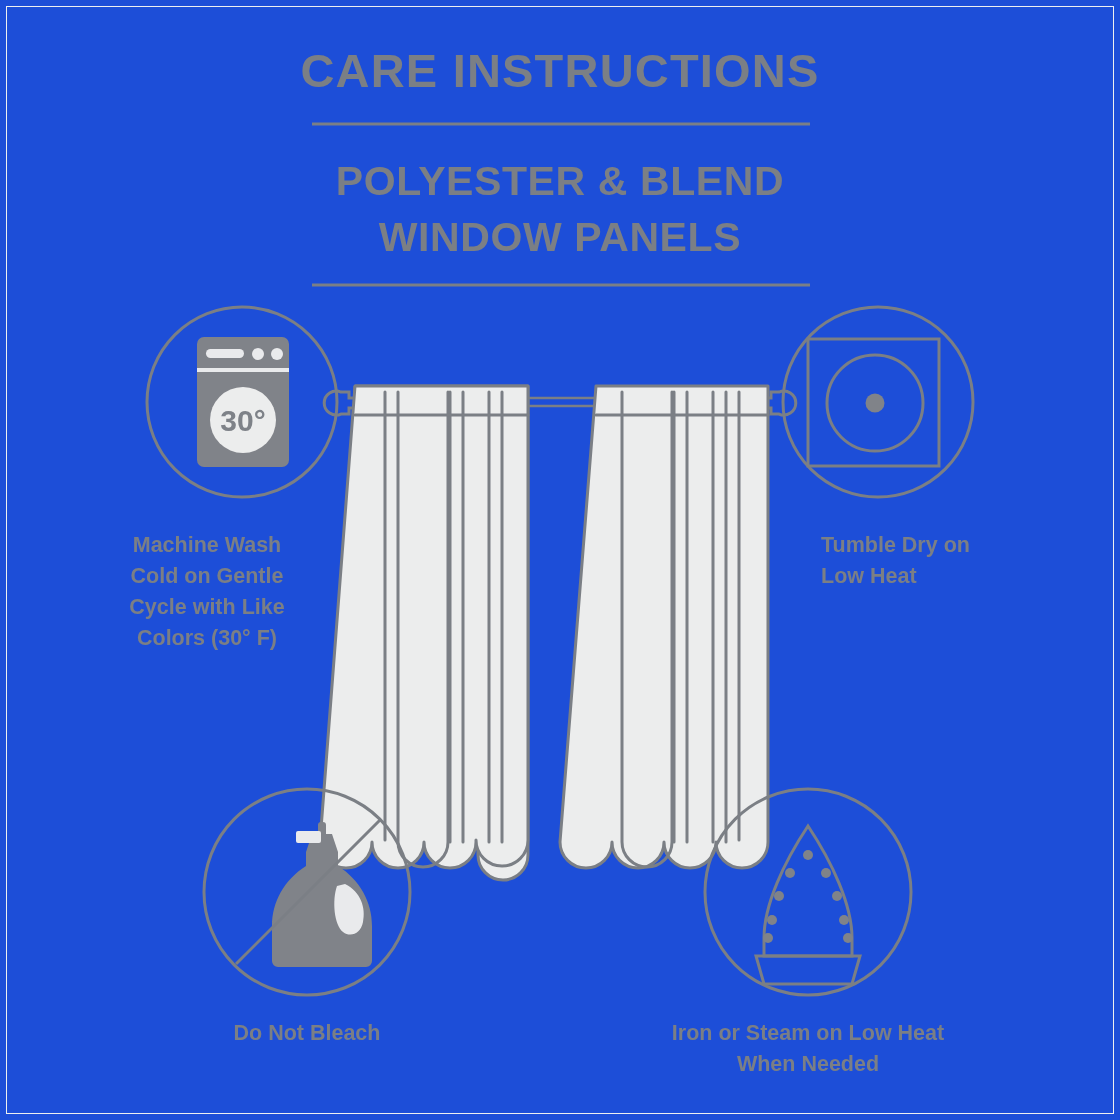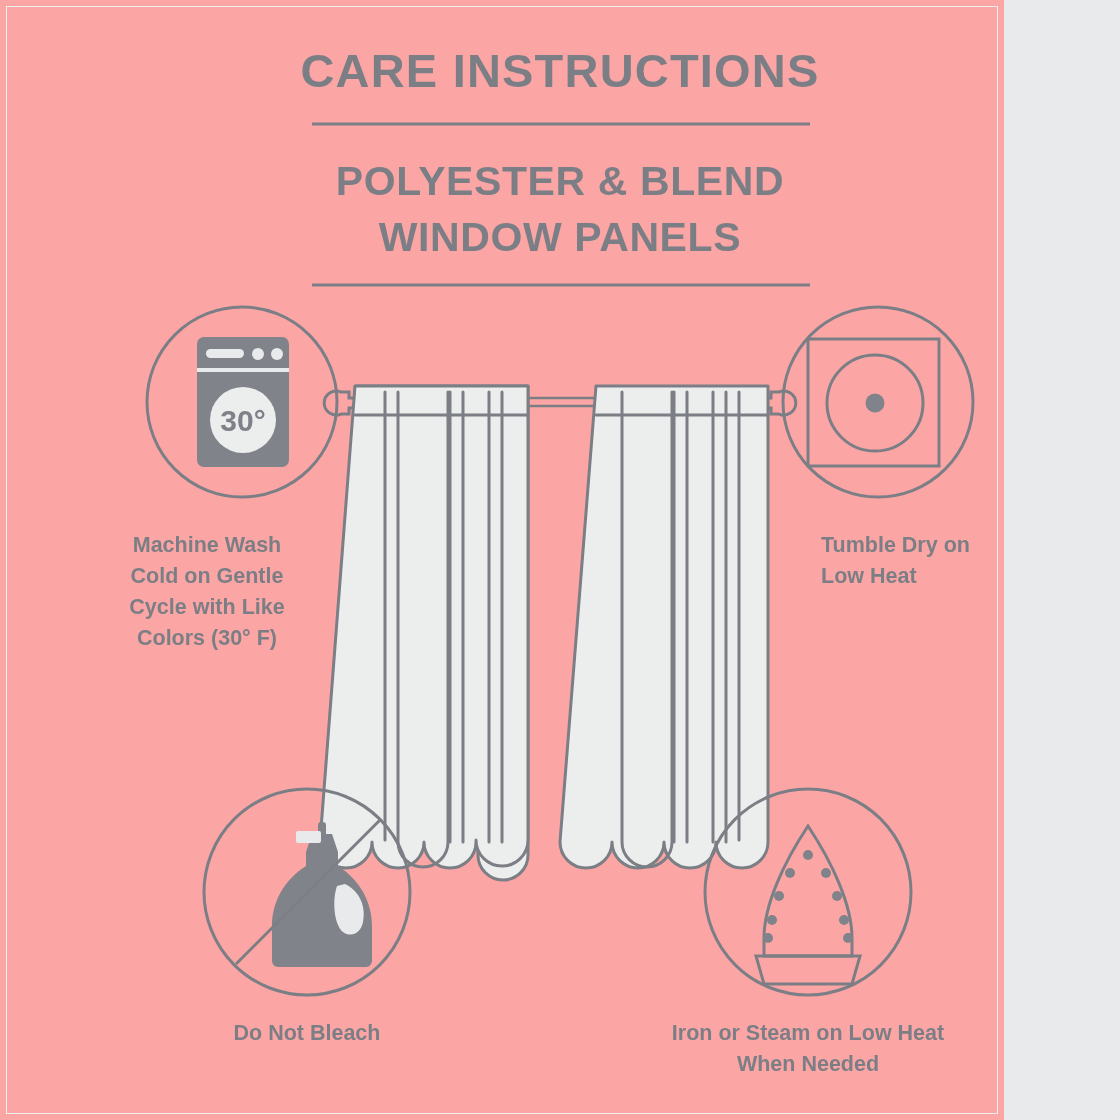--- a/index.html
+++ b/index.html
@@ -8,23 +8,23 @@
     background: #e9eaec;
   }
   body {
     width: 1120px;
     height: 1120px;
     overflow: hidden;
     font-family: "Liberation Sans", sans-serif;
   }
   #page {
     position: relative;
-    width: 1004px;
+    width: 1120px;
     height: 1120px;
-    background: #fca5a5;
+    background: #1d4ed8;
   }
   #page::after {
     content: "";
     position: absolute;
     left: 6px; top: 6px; right: 6px; bottom: 6px;
     border: 1px solid #eeeff0;
     pointer-events: none;
   }
   svg.stage {
     position: absolute;

